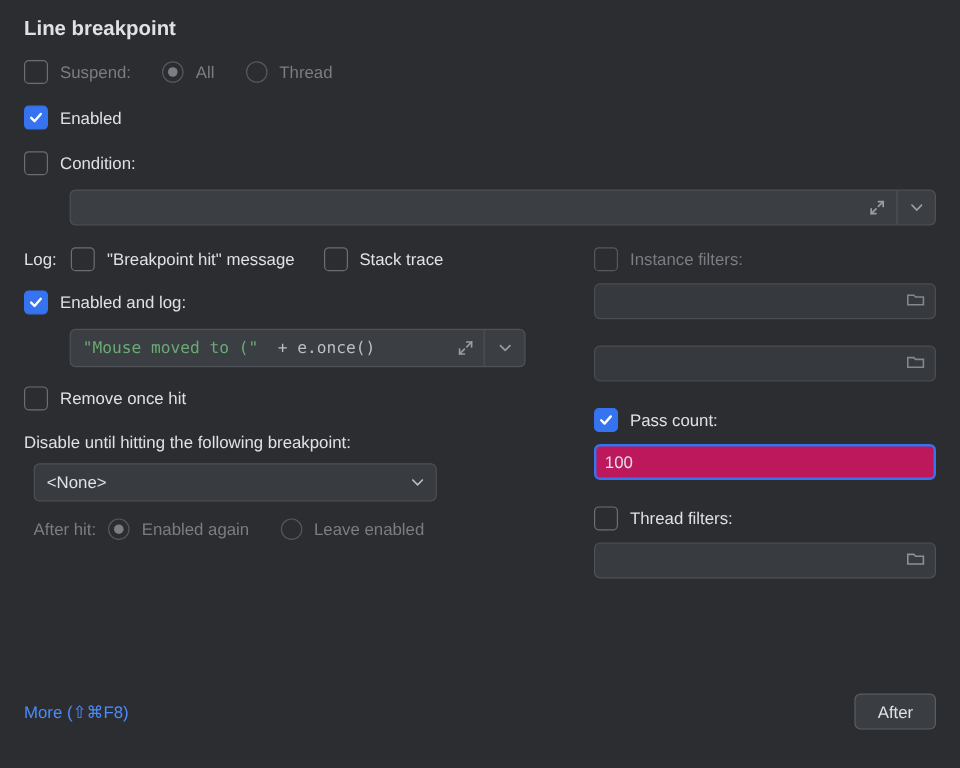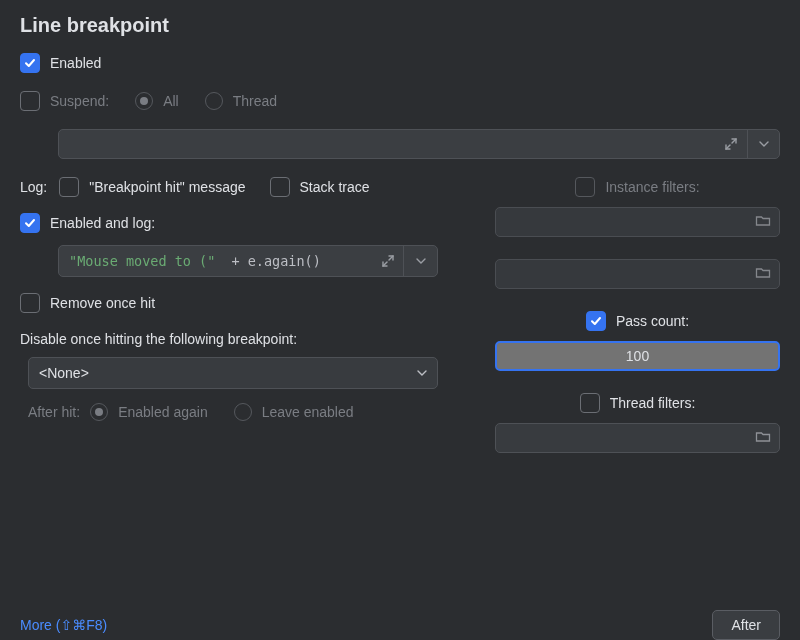--- a/index.html
+++ b/index.html
@@ -28,21 +28,21 @@
     overflow: hidden;
   }
   .panel {
     padding: 14px 20px 16px 20px;
     position: relative;
     height: 100%;
   }
   .title {
     font-weight: 600;
     margin-bottom: 16px;
-    font-size: 20px;
+    font-size: 17px;
   }
   .row {
     display: flex;
     align-items: center;
     gap: 10px;
     margin-bottom: 18px;
   }
   .row.tight { margin-bottom: 12px; }
   .checkbox {
     width: 20px; height: 20px;
@@ -150,21 +150,21 @@
     margin: 6px 0 10px 0;
     color: var(--text);
   }
   .select {
     display: flex; align-items: center; justify-content: space-between;
     border: 1px solid var(--border);
     background: var(--bg-input);
     border-radius: 5px;
     height: 32px;
     padding: 0 10px;
-    width: 410px;
+    width: 336px;
     margin: 0 0 14px 8px;
     cursor: pointer;
   }
   .select .val { color: var(--text); }
 
   .right-field {
     display: flex; align-items: center;
     border: 1px solid var(--border);
     background: var(--bg-input);
     border-radius: 5px;
@@ -174,81 +174,85 @@
     position: relative;
   }
   .right-field.dim { opacity: 0.9; }
   .right-field .folder {
     position: absolute; right: 8px; top: 50%; transform: translateY(-50%);
     color: #8e9197;
   }
   .right-field.focused {
     border: 2px solid var(--accent-border);
     padding: 0 7px;
-    background: #737373;
-    justify-content: center;
+    background: #be185d;
   }
   .right-field .value { color: var(--text); }
 
   .footer {
     position: absolute;
-    left: 20px; right: 20px; bottom: 0;
+    left: 20px; right: 20px; bottom: 32px;
     display: flex; align-items: center; justify-content: space-between;
   }
   .more-link { color: var(--link); cursor: pointer; }
   .done-btn {
     border: 1px solid #5a5d63;
     background: #3a3d41;
     color: var(--text);
     border-radius: 5px;
     height: 30px;
     padding: 0 18px;
     display: inline-flex; align-items: center;
     cursor: pointer;
   }
 
   .right-label-row {
     display: flex; align-items: center; gap: 10px;
     margin-bottom: 10px;
-    justify-content: center;
   }
   .right-label-row .label { color: var(--text); }
   .right-label-row.dim .label { color: var(--text-dim); }
 </style>
 </head>
 <body>
 
 <div class="panel">
 
   <div class="title">Line breakpoint</div>
 
   <div class="row">
+    <div class="checkbox">
+      
+    </div>
+    <span class="label dim">Suspend:</span>
+    <span style="width:6px"></span>
+    <div class="radio dim selected">
+        <div class="dot"></div>
+      </div>
+    <span class="label dim">All</span>
+    <span style="width:6px"></span>
+    <div class="radio dim"></div>
+    <span class="label dim">Thread</span>
+  </div>
+
+  <div class="row">
     <div class="checkbox checked">
       <svg width="12" height="12" viewBox="0 0 12 12">
           <path d="M2 6.2 L4.8 9 L10 3" stroke="#fff" stroke-width="2" fill="none" stroke-linecap="round" stroke-linejoin="round"></path>
         </svg>
     </div>
     <span class="label">Enabled</span>
   </div>
 
-  <div class="row">
+  <div class="row tight">
     <div class="checkbox">
       
     </div>
-    <span class="label dim">Suspend:</span>
-    <span style="width:6px"></span>
-    <div class="radio dim selected">
-        <div class="dot"></div>
-      </div>
-    <span class="label dim">All</span>
-    <span style="width:6px"></span>
-    <div class="radio dim"></div>
-    <span class="label dim">Thread</span>
-  </div>
-
+    <span class="label">Condition:</span>
+  </div>
   <div class="full-input">
     <div class="field"></div>
     <div class="btn nb">
       <svg width="14" height="14" viewBox="0 0 14 14" stroke="#9a9da3" stroke-width="1.4" fill="none" stroke-linecap="round">
         <path d="M8 2 H12 V6"></path>
           <path d="M12 2 L8 6"></path>
         <path d="M6 12 H2 V8"></path>
           <path d="M2 12 L6 8"></path>
       </svg>
     </div>
@@ -281,21 +285,21 @@
           <svg width="12" height="12" viewBox="0 0 12 12">
               <path d="M2 6.2 L4.8 9 L10 3" stroke="#fff" stroke-width="2" fill="none" stroke-linecap="round" stroke-linejoin="round"></path>
             </svg>
         </div>
         <span class="label">Enabled and log:</span>
       </div>
       <div class="code-input-wrap">
         <div class="code">
           <span class="str">"Mouse moved to ("</span>
           <span class="op">&nbsp;</span>
-          <span class="id">+ e.again()</span>
+          <span class="id">+ e.once()</span>
         </div>
         <div class="btn-ex">
           <svg width="14" height="14" viewBox="0 0 14 14" stroke="#9a9da3" stroke-width="1.4" fill="none" stroke-linecap="round">
             <path d="M8 2 H12 V6"></path>
               <path d="M12 2 L8 6"></path>
             <path d="M6 12 H2 V8"></path>
               <path d="M2 12 L6 8"></path>
           </svg>
         </div>
         <div class="btn-dd">
@@ -305,21 +309,21 @@
         </div>
       </div>
 
       <div class="row">
         <div class="checkbox">
           
         </div>
         <span class="label">Remove once hit</span>
       </div>
 
-      <div class="section-label">Disable once hitting the following breakpoint:</div>
+      <div class="section-label">Disable until hitting the following breakpoint:</div>
       <div class="select">
         <span class="val">&lt;None&gt;</span>
         <svg width="10" height="10" viewBox="0 0 10 10">
             <path d="M1 3 L5 7 L9 3" stroke="#bcbec4" stroke-width="1.4" fill="none" stroke-linecap="round"></path>
           </svg>
       </div>
 
       <div class="row" style="margin-left:8px;">
         <span class="label dim">After hit:</span>
         <div class="radio dim selected">

